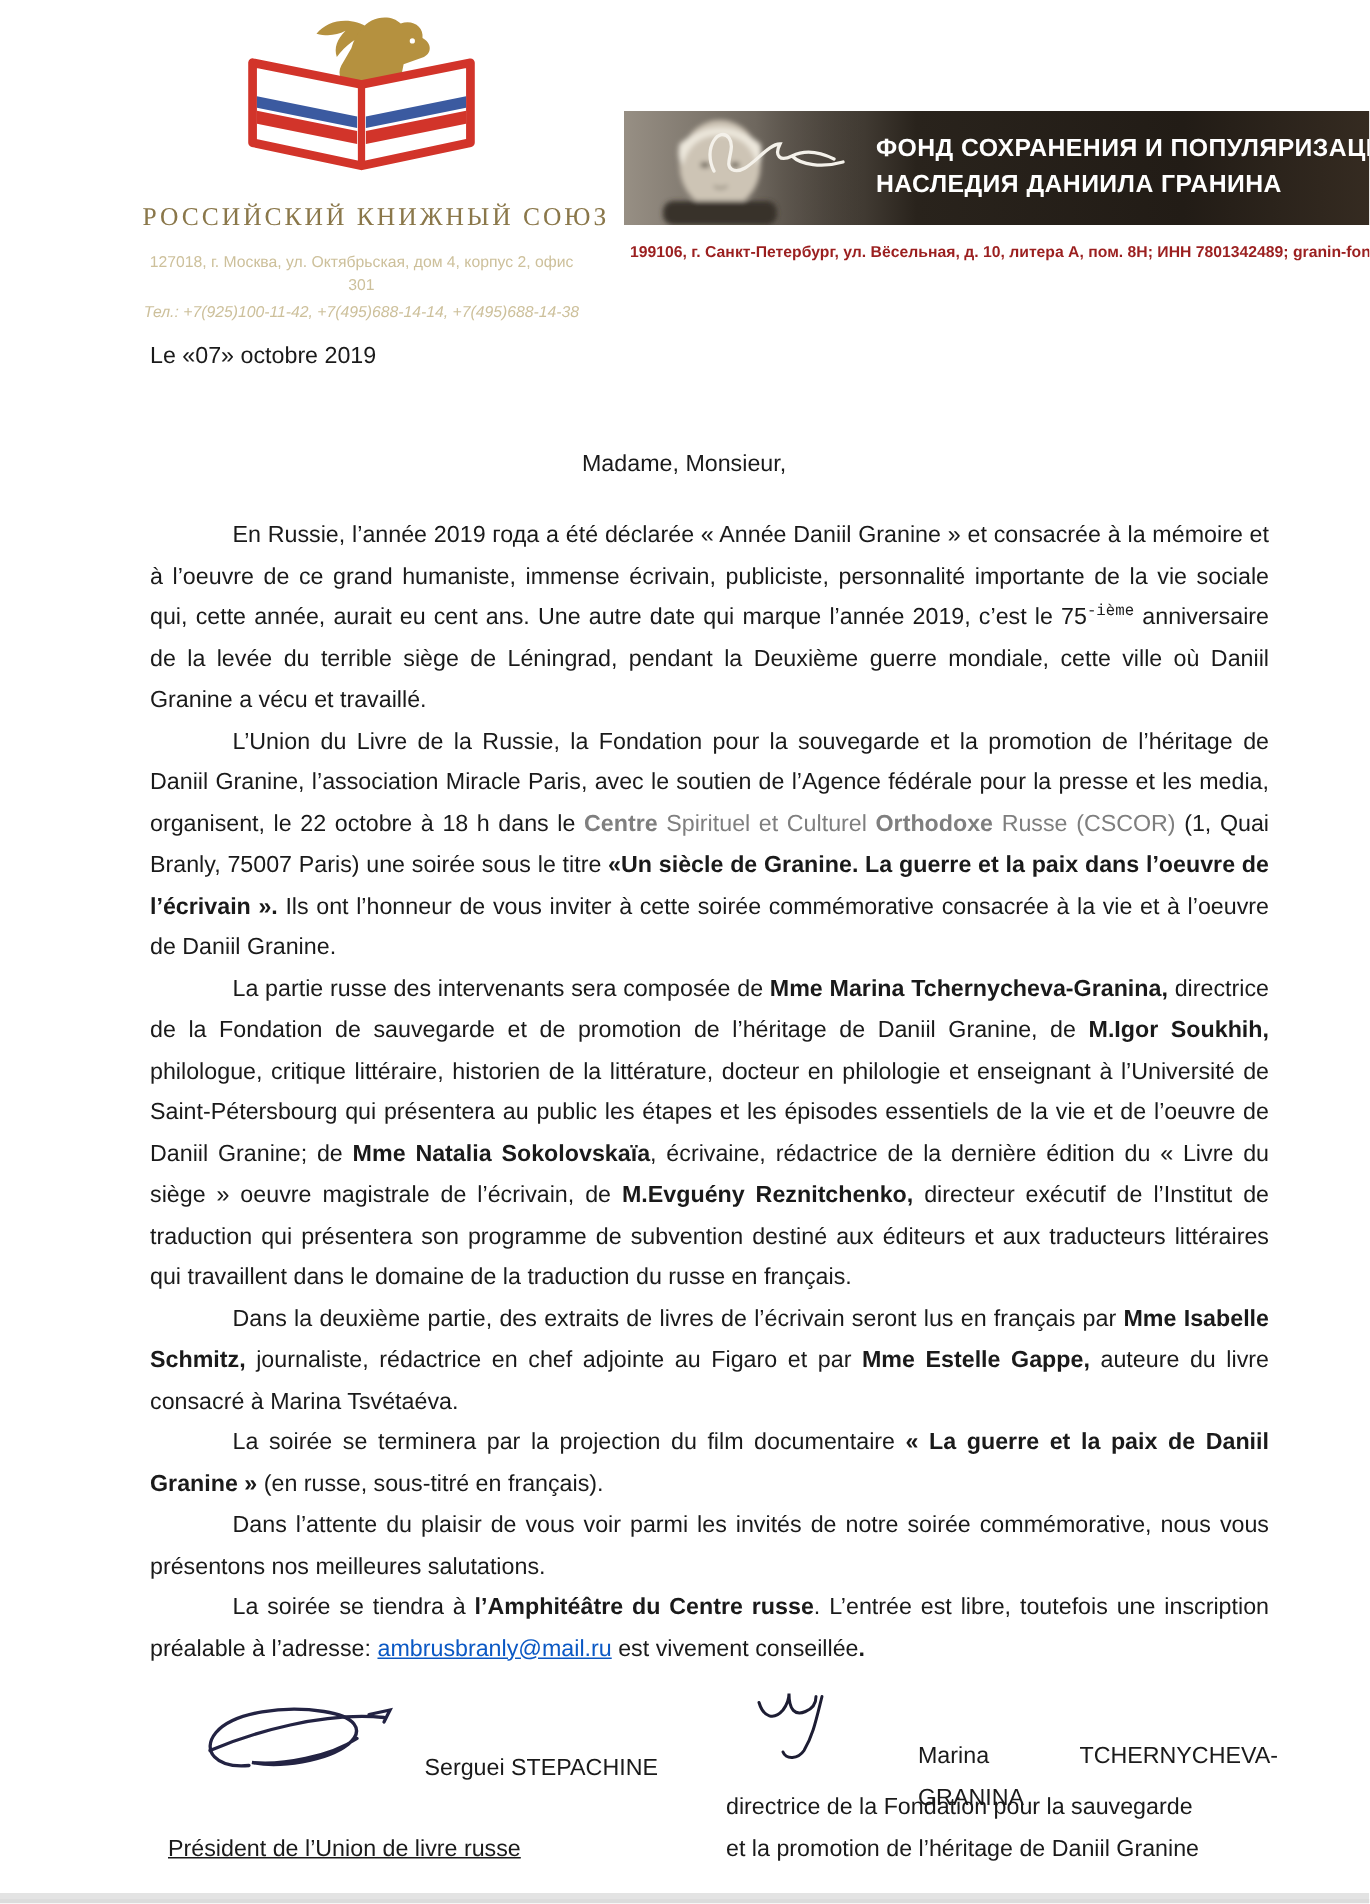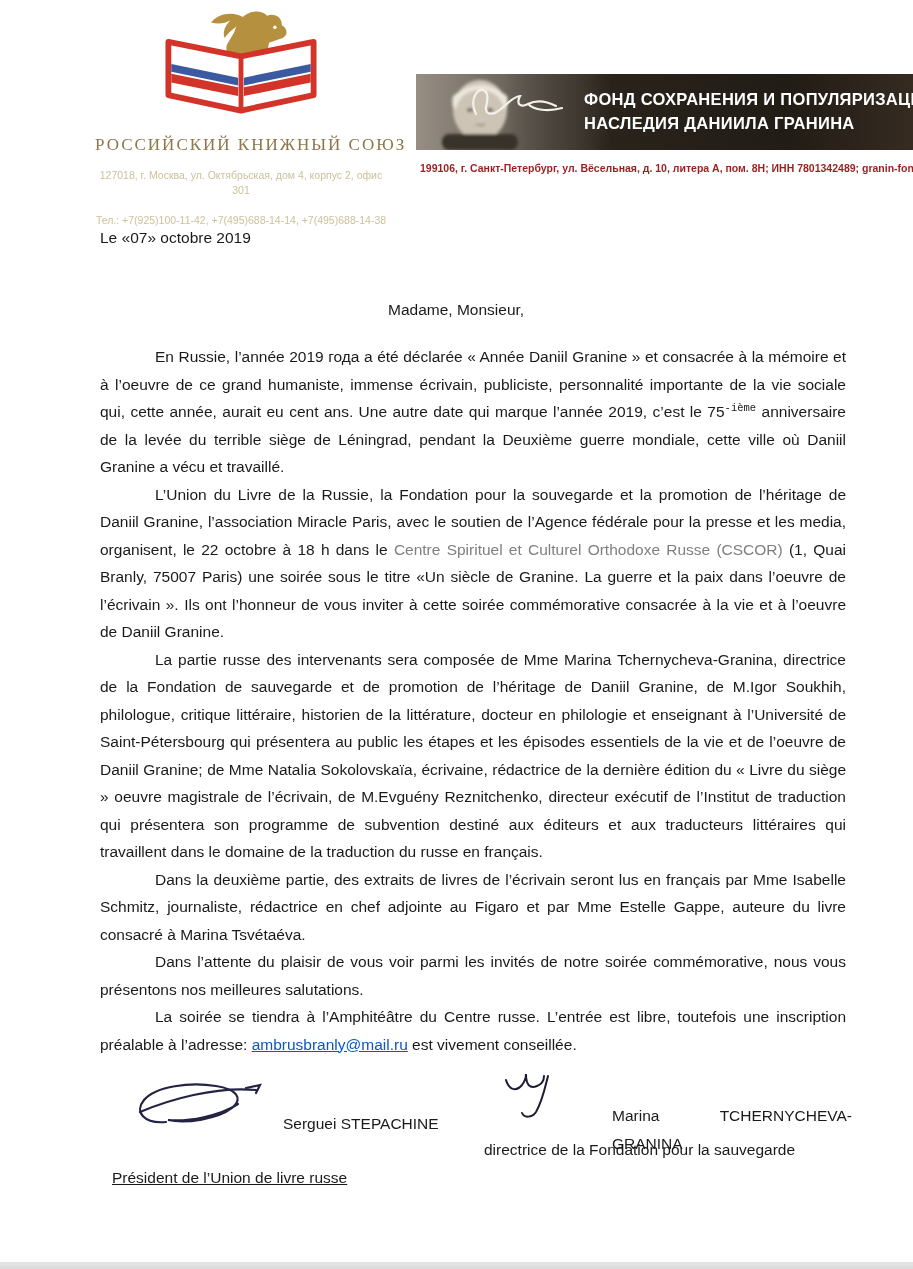--- a/index.html
+++ b/index.html
@@ -15,21 +15,21 @@
 
   
   .lh-left { position:absolute; left:95px; top:6px; width:292px; text-align:center; }
   .rks-logo { display:block; margin:0 auto; }
   .rks-name {
     font-family:"Liberation Serif", serif;
     font-size:17px; letter-spacing:2px; white-space:nowrap;
     color:var(--accent-gold, #8a774a); margin-top:7px;
   }
   .rks-addr { font-size:10.5px; line-height:15px; color:var(--address-tan, #cdc09b); margin-top:13px; }
-  .rks-addr.second { margin-top:15px; }
+  .rks-addr.second { margin-top:3px;font-style:italic; }
 
   
   .lh-right { position:absolute; left:416px; top:74px; width:497px; }
   .banner {
     position:relative; width:497px; height:76px; overflow:hidden;
     background:linear-gradient(90deg,#8a8177 0px,#5c554c 120px,#29231c 195px,#221c16 75%,#352b21 100%);
   }
   .portrait { position:absolute; left:0; top:0; }
   .banner-sig { position:absolute; left:42px; top:6px; }
   .banner-text {
@@ -43,21 +43,21 @@
     color:var(--address-red, #9b1f1f);
     white-space:nowrap;
   }
 
   
   .content { position:absolute; left:100px; top:224px; width:746px; font-size:15.5px; line-height:27.5px; }
   .date { }
   .salutation { margin:44px 0 20px 288px; }
   .paras { text-align:justify; }
   .paras p { margin:0; text-indent:55px; }
-  .b { font-weight:normal; }
+  .b { font-weight:bold; }
   .i { }
   .gray { color:var(--gray-text, #7f7f7f); }
   .sup { vertical-align:super; font-size:10.5px; line-height:0;font-family:Liberation Mono, monospace; }
   a.link { color:var(--link-blue, #0a58c4); text-decoration:underline; cursor:pointer; }
 
   
   .sig-row { position:relative; margin-top:14px; height:140px; }
   .sig-left-svg  { position:absolute; left:28px;  top:6px; }
   .sig-left-name { position:absolute; left:183px; top:38px; }
   .sig-left-title{ position:absolute; left:12px;  top:92px;text-decoration:underline; }
@@ -131,20 +131,21 @@
 
   <div class="content">
     <div class="date">Le «07» octobre 2019</div>
     <div class="salutation">Madame, Monsieur,</div>
 
     <div class="paras">
       <p><span>En Russie, l’année 2019 года a été déclarée « Année Daniil Granine » et consacrée à la mémoire et à l’oeuvre de ce grand humaniste, immense écrivain, publiciste, personnalité importante de la vie sociale qui, cette année, aurait eu cent ans. Une autre date qui marque l’année 2019, c’est le 75</span><span class="sup">-ième</span><span> anniversaire de la levée du terrible siège de Léningrad, pendant la Deuxième guerre mondiale, cette ville où Daniil Granine a vécu et travaillé.</span></p>
       <p><span>L’Union du Livre de la Russie, la Fondation pour la souvegarde et la promotion de l’héritage de Daniil Granine, l’association </span><span class="i">Miracle Paris</span><span>, avec le soutien de l’Agence fédérale pour la presse et les media, organisent, le 22 octobre à 18 h dans le </span><span class="b gray">Centre</span><span class="gray"> Spirituel et Culturel </span><span class="b gray">Orthodoxe</span><span class="gray"> Russe (CSCOR) </span><span>(1, Quai Branly, 75007 Paris) une soirée sous le titre </span><span class="b">«Un siècle de Granine. La guerre et la paix dans l’oeuvre de l’écrivain ».</span><span> Ils ont l’honneur de vous inviter à cette soirée commémorative consacrée à la vie et à l’oeuvre de Daniil Granine.</span></p>
       <p><span>La partie russe des intervenants sera composée de </span><span class="b">Mme Marina Tchernycheva-Granina,</span><span> directrice de la Fondation de sauvegarde et de promotion de l’héritage de Daniil Granine, de </span><span class="b">M.Igor Soukhih,</span><span> philologue, critique littéraire, historien de la littérature, docteur en philologie et enseignant à l’Université de Saint-Pétersbourg qui présentera au public les étapes et les épisodes essentiels de la vie et de l’oeuvre de Daniil Granine; de </span><span class="b">Mme Natalia Sokolovskaïa</span><span>, écrivaine, rédactrice de la dernière édition du « Livre du siège » oeuvre magistrale de l’écrivain, de </span><span class="b">M.Evguény Reznitchenko,</span><span> directeur exécutif de l’Institut de traduction qui présentera son programme de subvention destiné aux éditeurs et aux traducteurs littéraires qui travaillent dans le domaine de la traduction du russe en français.</span></p>
       <p><span>Dans la deuxième partie, des extraits de livres de l’écrivain seront lus en français par </span><span class="b">Mme Isabelle Schmitz,</span><span> journaliste, rédactrice en chef adjointe au Figaro et par </span><span class="b">Mme Estelle Gappe,</span><span> auteure du livre consacré à Marina Tsvétaéva.</span></p>
+      <p><span>La soirée se terminera par la projection du film documentaire </span><span class="b">« La guerre et la paix de Daniil Granine »</span><span> (en russe, sous-titré en français).</span></p>
       <p><span>Dans l’attente du plaisir de vous voir parmi les invités de notre soirée commémorative, nous vous présentons nos meilleures salutations.</span></p>
       <p><span>La soirée se tiendra à </span><span class="b">l’Amphitéâtre du Centre russe</span><span>. L’entrée est libre, toutefois une inscription préalable à l’adresse: </span><a class="link" href="#">ambrusbranly@mail.ru</a><span> est vivement conseillée</span><span class="b">.</span></p>
     </div>
 
     <div class="sig-row">
       <svg class="sig-left-svg" viewBox="0 0 150 55" width="150" height="55" aria-hidden="true">
         <g stroke="#232343" stroke-width="2.2" fill="none" stroke-linecap="round">
           <path d="M38 44 C16 46 6 34 16 22 C28 8 62 4 88 8 C108 11 116 20 104 30 C90 41 58 46 40 42 C60 44 92 38 110 26"></path>
           <path d="M12 34 C40 22 88 8 128 12"></path>
           <path d="M118 10 l14 -3 l-4 8"></path>
@@ -155,18 +156,19 @@
 
       <svg class="sig-right-svg" viewBox="0 0 85 55" width="85" height="55" aria-hidden="true">
         <g stroke="#1d1d33" stroke-width="2" fill="none" stroke-linecap="round">
           <path d="M10 8 C13 18 20 20 26 13 C29 9 30 5 30 2 C30 13 34 17 41 14 C46 12 48 8 48 4"></path>
           <path d="M52 4 C48 20 46 30 40 40 C36 46 28 46 26 41"></path>
         </g>
       </svg>
       <div class="sig-right-name">Marina TCHERNYCHEVA-GRANINA</div>
       <div class="sig-right-title">
         <div>directrice de la Fondation pour la sauvegarde</div>
+        <div>et la promotion de l’héritage de Daniil Granine</div>
       </div>
     </div>
   </div>
 
   <div class="edge-shadow"></div>
 </div>
 
 </body></html>

